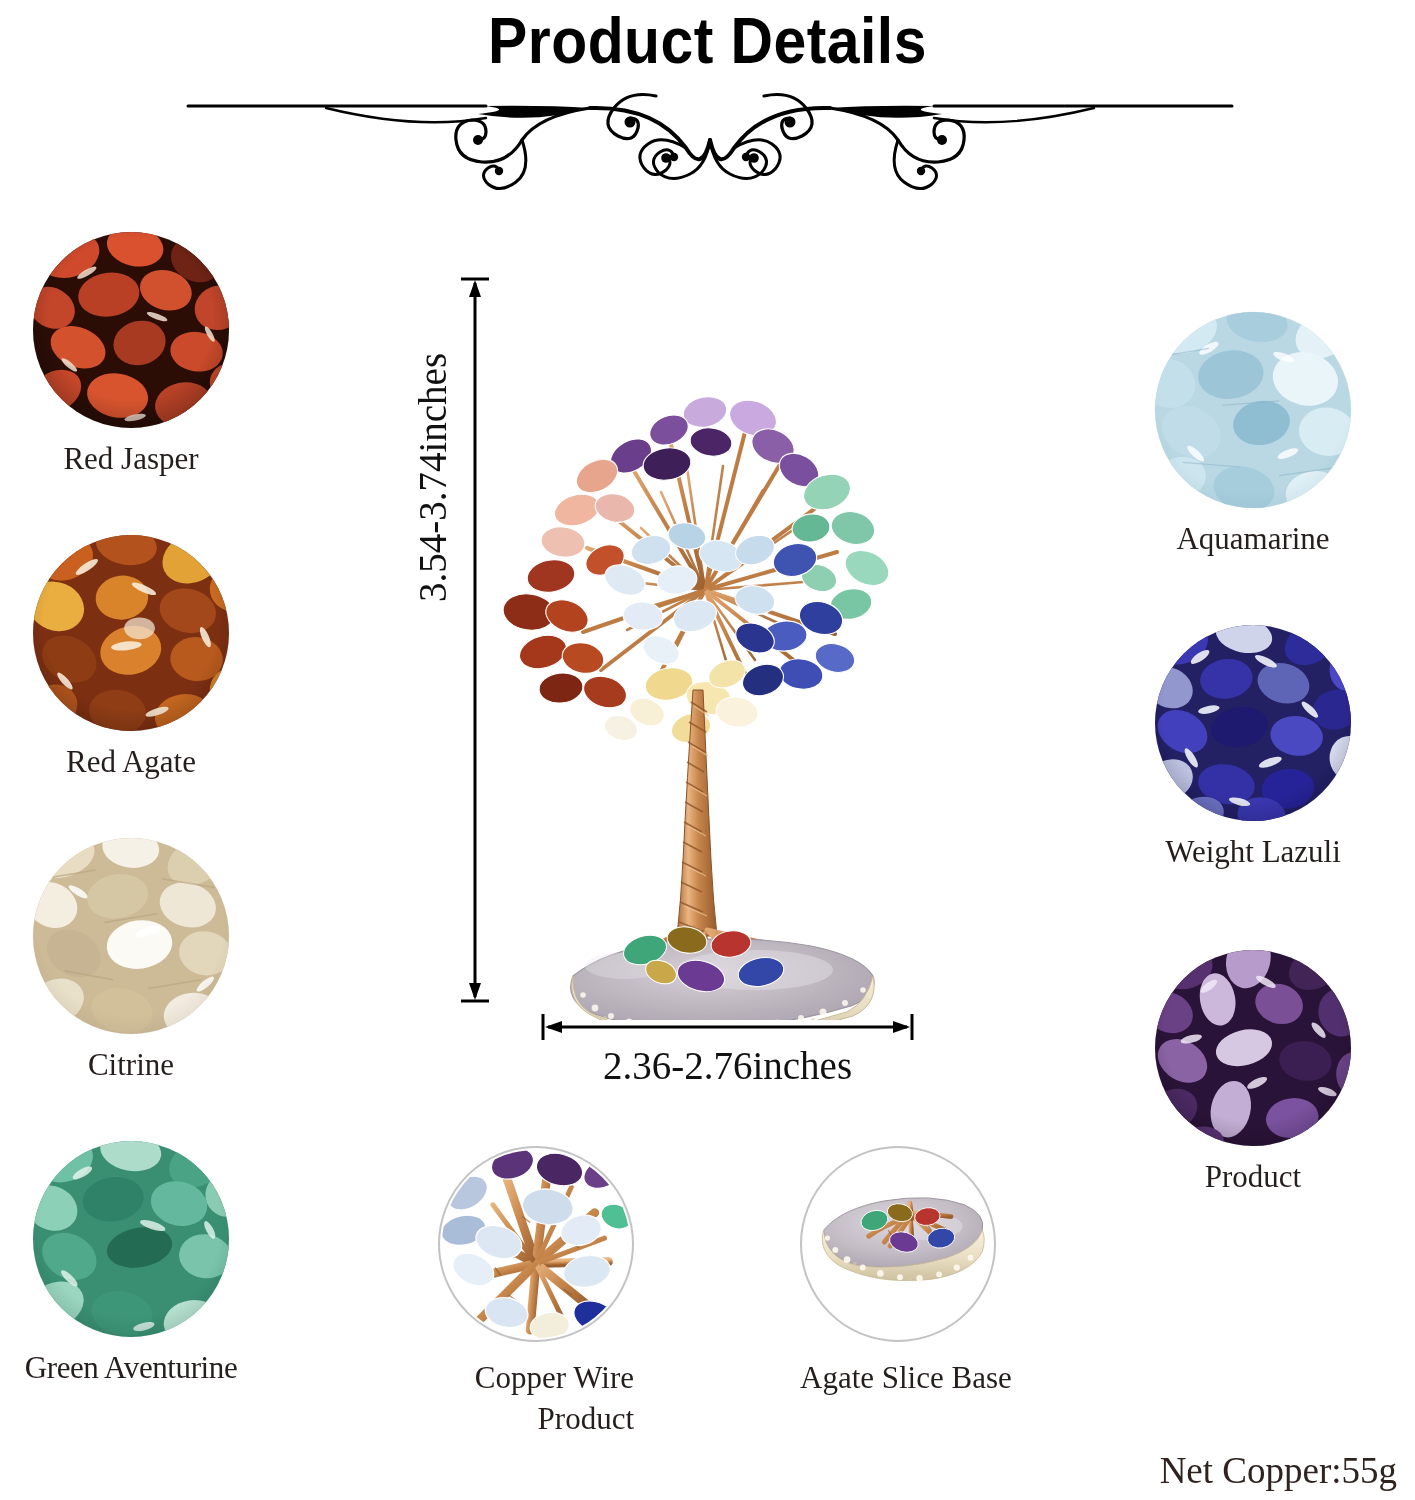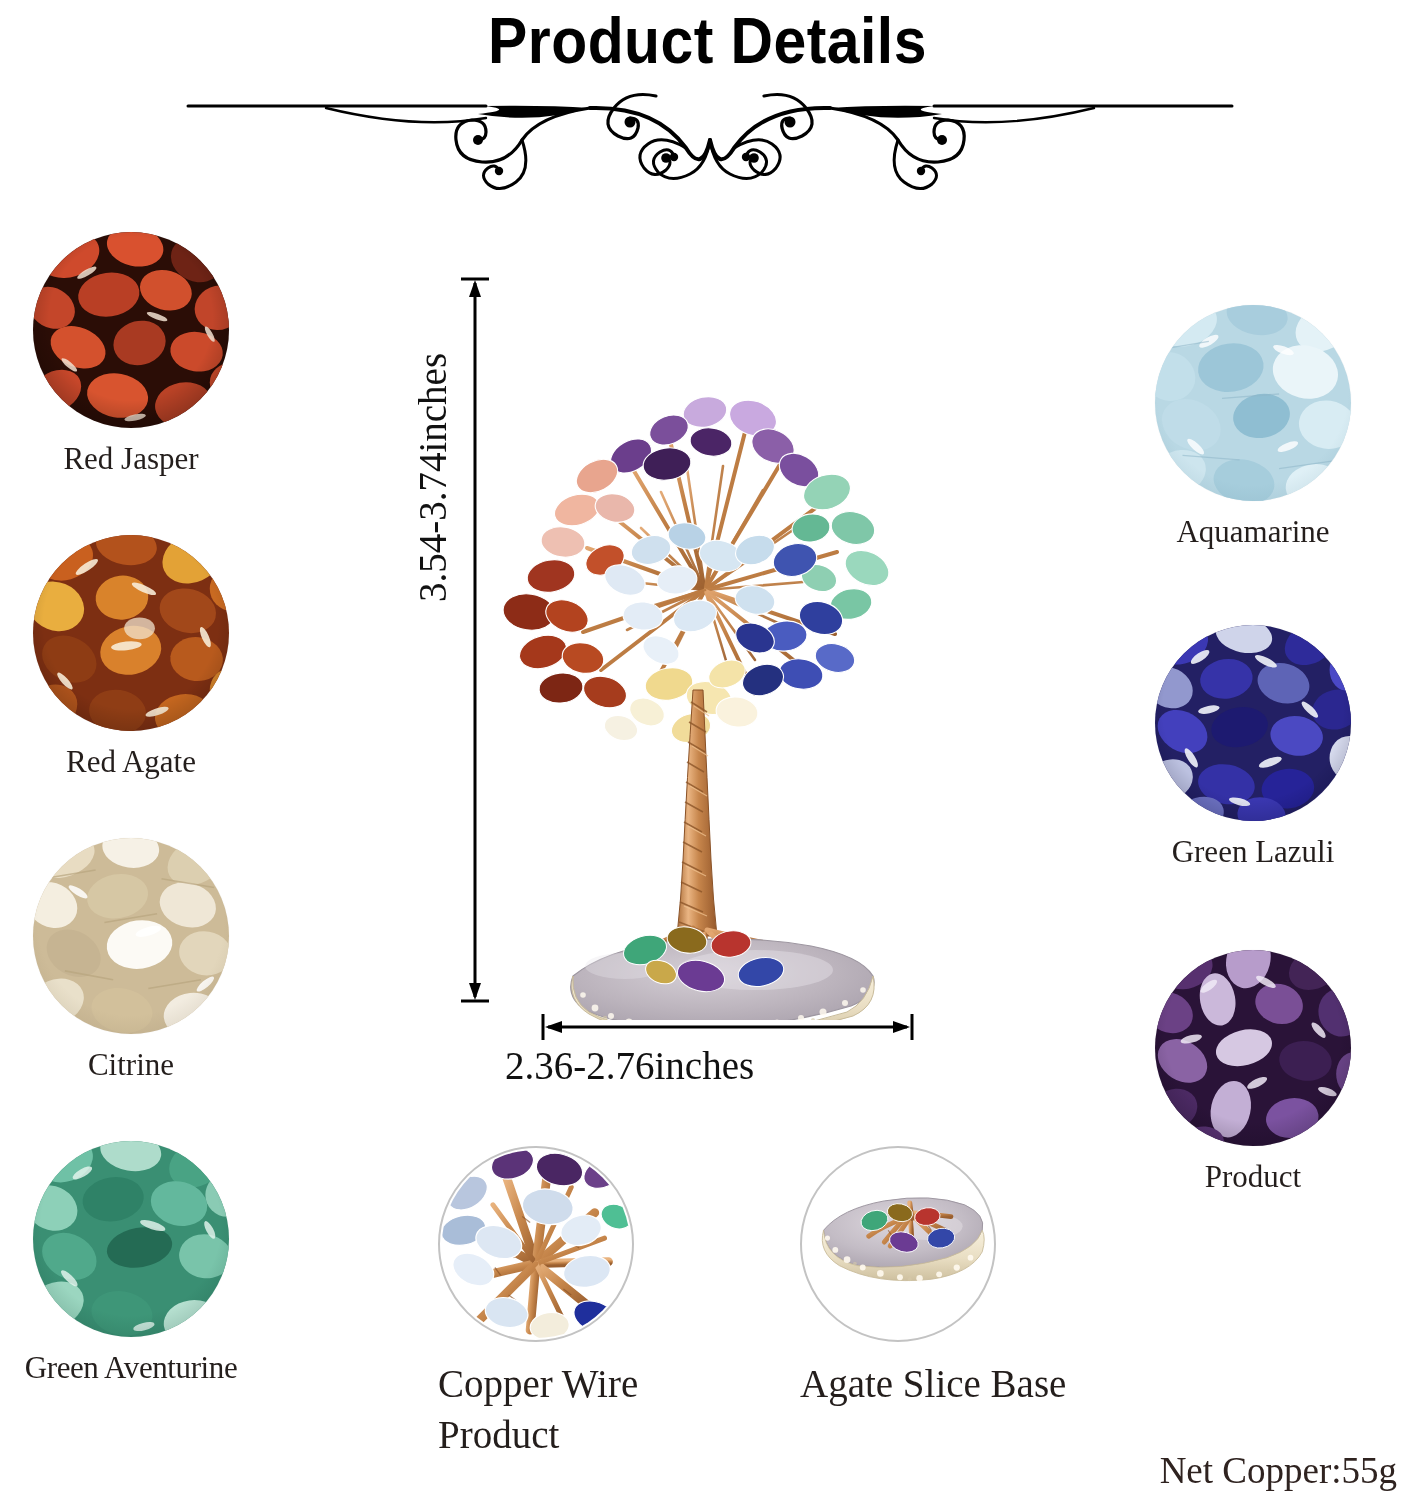--- a/index.html
+++ b/index.html
@@ -78,22 +78,22 @@
     height: 196px;
     border-radius: 50%;
     border: 2px solid #c3c3c3;
     background: #ffffff;
     position: relative;
     overflow: hidden;
     box-sizing: border-box;
   }
   .feature-caption {
     margin-top: 16px;
-    text-align: left;
-    font-size: 39px;
+    text-align: right;
+    font-size: 31px;
     line-height: 1.32;
     color: #241e1c;
     white-space: nowrap;
   }
 
   
   #product-stage {
     position: absolute;
     left: 455px;
     top: 260px;
@@ -127,21 +127,21 @@
     left: 540px;
     top: 1012px;
     width: 375px;
     height: 30px;
   }
   #dim-horizontal-label {
     position: absolute;
     left: 505px;
     top: 1043px;
     width: 445px;
-    text-align: left;
+    text-align: center;
     font-size: 39px;
     color: #111111;
     white-space: nowrap;
   }
 
   
   #net-weight {
     position: absolute;
     right: 18px;
     bottom: 8px;
@@ -344,21 +344,21 @@
       <radialGradient id="gaV" cx="50%" cy="44%" r="64%">
         <stop offset="64%" stop-color="#0d3a2c" stop-opacity="0"></stop>
         <stop offset="100%" stop-color="#0d3a2c" stop-opacity="0.32"></stop>
       </radialGradient>
       <rect width="100" height="100" fill="url(#gaV)"></rect>
     </svg>
   </div>
   <div class="swatch-caption wide" style="margin-left:-38px; width:272px;">Green Aventurine</div>
 </div>
 
-<div class="swatch" style="left:1155px; top:305px; width:196px;">
+<div class="swatch" style="left:1155px; top:312px; width:196px;">
   <div class="swatch-disc">
     <svg class="grain" viewBox="0 0 100 100" preserveAspectRatio="none">
       <rect width="100" height="100" fill="#b9d8e4"></rect>
       <g>
         <ellipse cx="20" cy="14" rx="14" ry="10" fill="#d4eaf2" transform="rotate(-18 20 14)"></ellipse>
         <ellipse cx="52" cy="10" rx="14" ry="9" fill="#a8cddd" transform="rotate(10 52 10)"></ellipse>
         <ellipse cx="82" cy="16" rx="13" ry="10" fill="#e4f2f7" transform="rotate(-26 82 16)"></ellipse>
         <ellipse cx="12" cy="38" rx="12" ry="11" fill="#c2dfea" transform="rotate(24 12 38)"></ellipse>
         <ellipse cx="40" cy="34" rx="15" ry="11" fill="#9cc6d8" transform="rotate(-8 40 34)"></ellipse>
         <ellipse cx="74" cy="36" rx="15" ry="12" fill="#eaf5f9" transform="rotate(14 74 36)"></ellipse>
@@ -424,21 +424,21 @@
           <ellipse cx="44" cy="86" rx="5" ry="1.6" transform="rotate(14 44 86)"></ellipse>
         </g>
       </g>
       <radialGradient id="llV" cx="50%" cy="44%" r="64%">
         <stop offset="64%" stop-color="#000022" stop-opacity="0"></stop>
         <stop offset="100%" stop-color="#000022" stop-opacity="0.38"></stop>
       </radialGradient>
       <rect width="100" height="100" fill="url(#llV)"></rect>
     </svg>
   </div>
-  <div class="swatch-caption">Green Lazuli</div>
+  <div class="swatch-caption">Weight Lazuli</div>
 </div>
 
 <div class="swatch" style="left:1155px; top:950px; width:196px;">
   <div class="swatch-disc">
     <svg class="grain" viewBox="0 0 100 100" preserveAspectRatio="none">
       <rect width="100" height="100" fill="#2a1338"></rect>
       <g>
         <ellipse cx="20" cy="14" rx="12" ry="9" fill="#57306f" transform="rotate(-20 20 14)"></ellipse>
         <ellipse cx="48" cy="10" rx="10" ry="13" fill="#b79ccb" transform="rotate(14 48 10)"></ellipse>
         <ellipse cx="78" cy="14" rx="12" ry="9" fill="#432456" transform="rotate(-26 78 14)"></ellipse>

